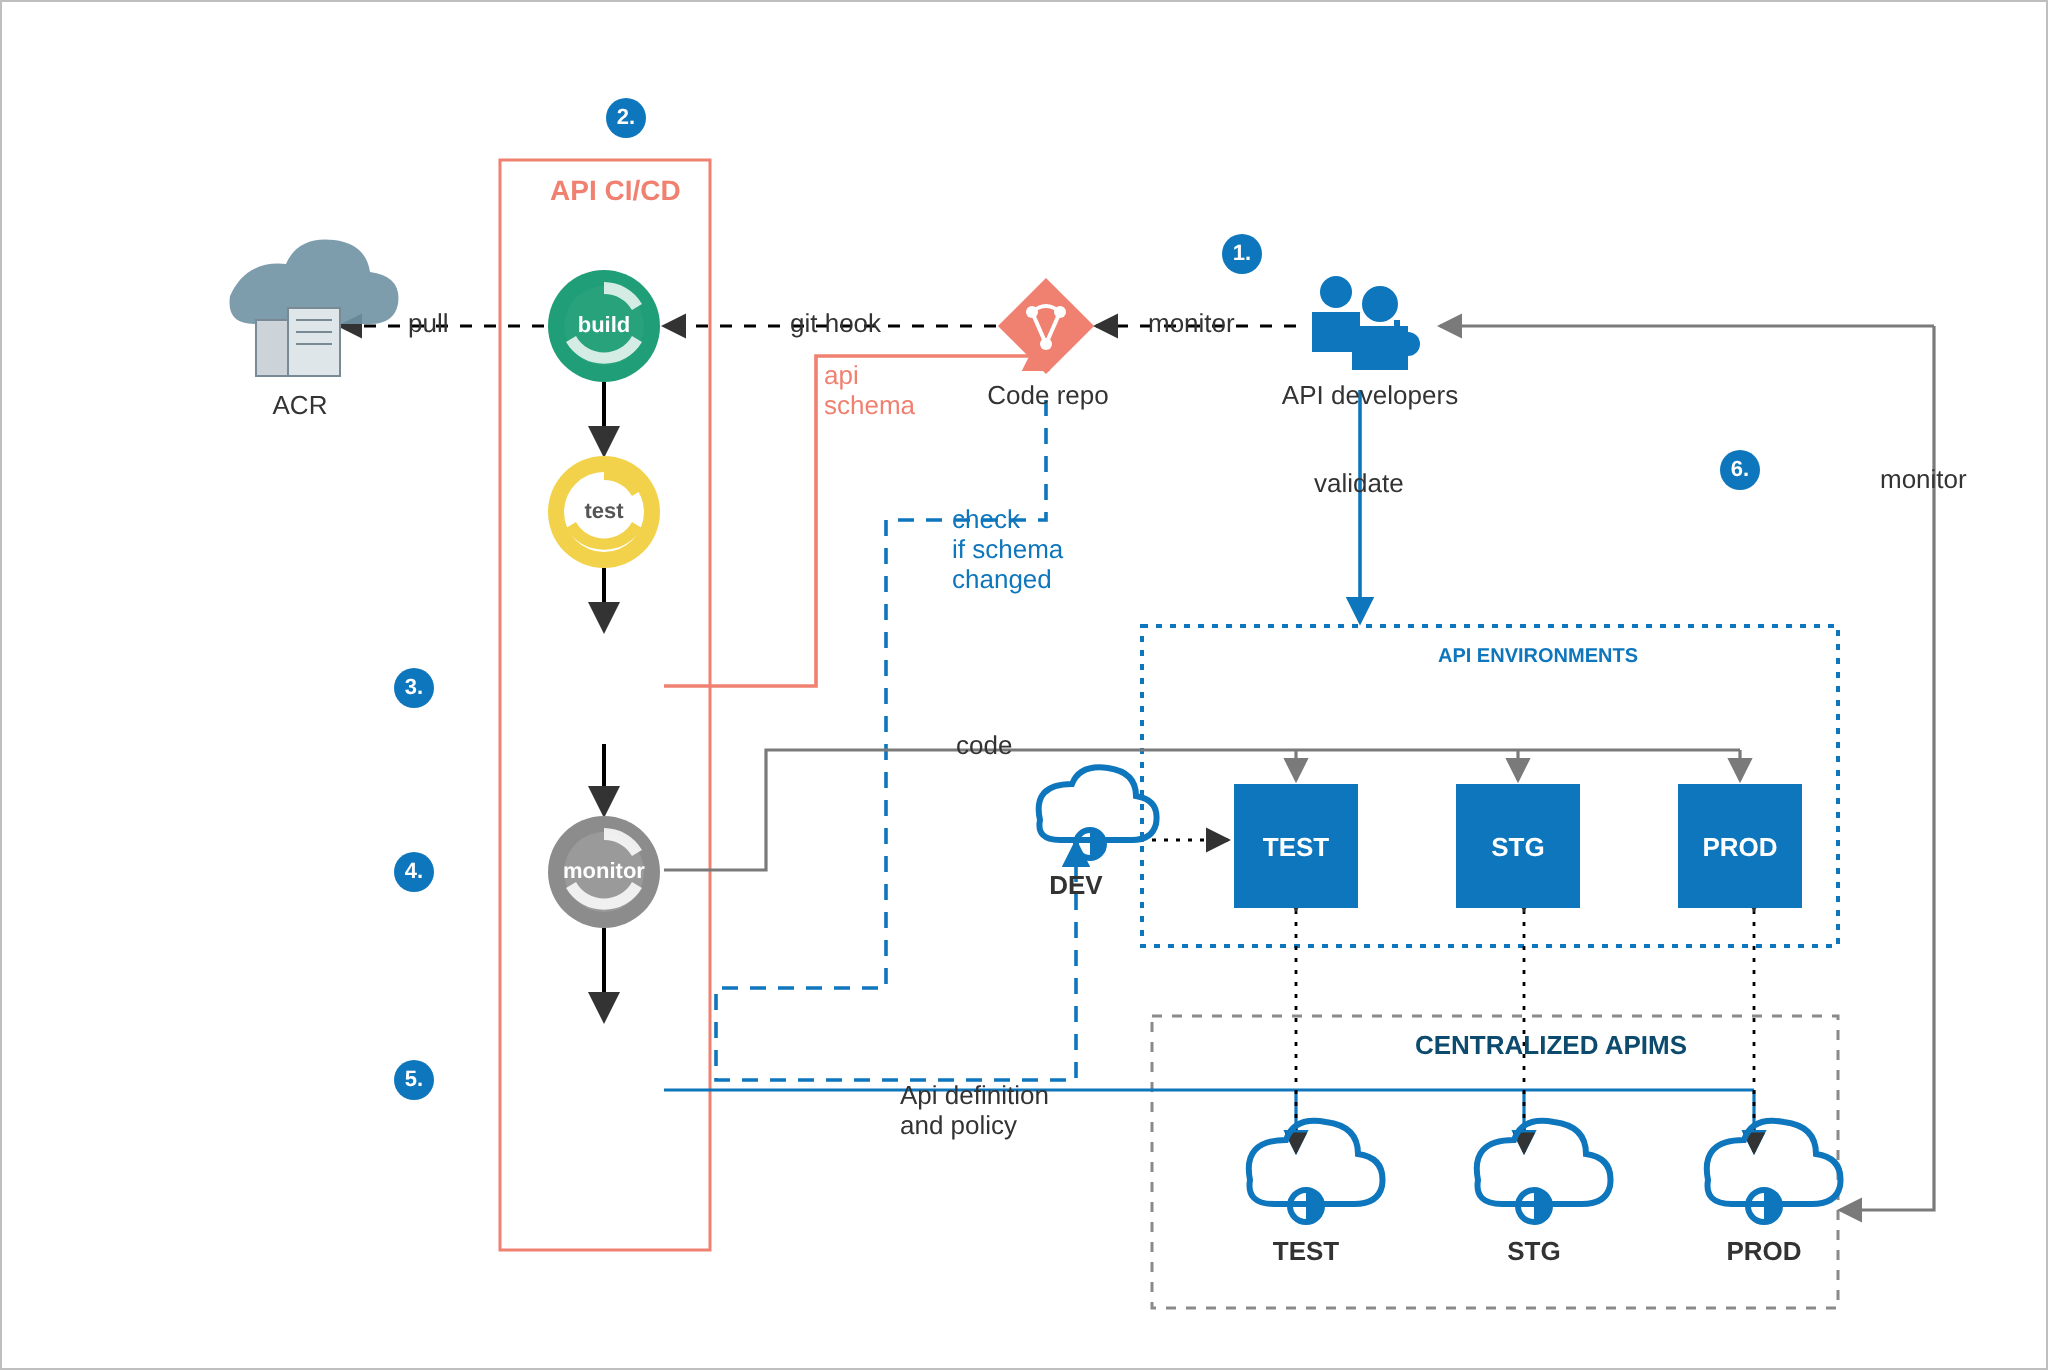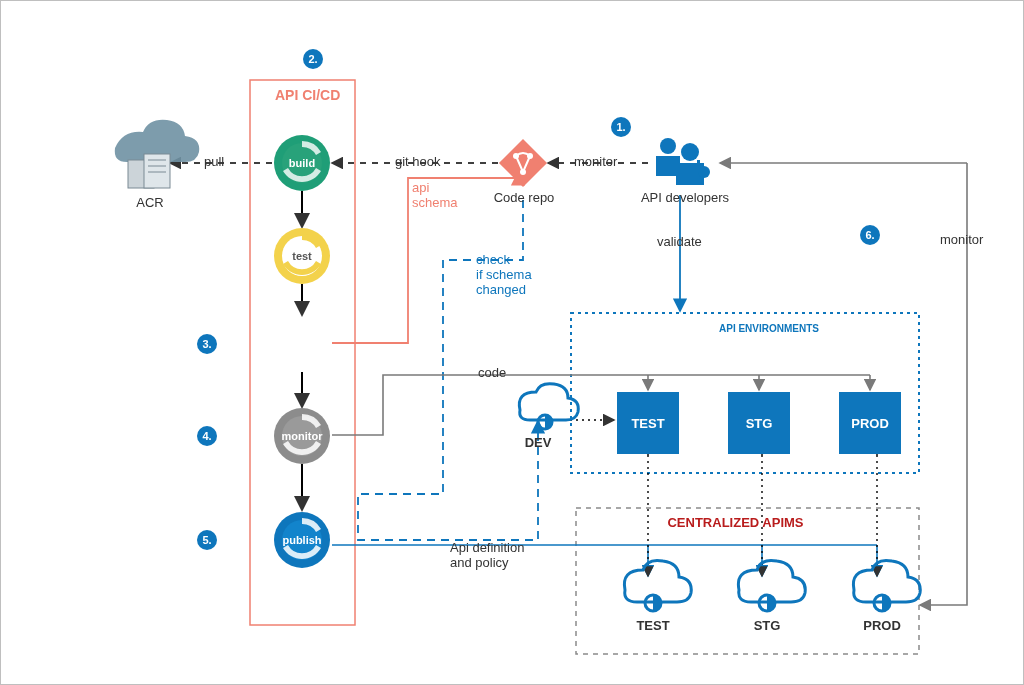--- a/index.html
+++ b/index.html
@@ -158,40 +158,32 @@
     <div class="lbl">test</div>
   </div>
   <div class="cycle" style="left:274px;top:408px;background:conic-gradient(#8c8c8c 0 360deg)">
     <svg viewBox="0 0 56 56" style="position:absolute;inset:0;width:56px;height:56px">
         <circle cx="28" cy="28" r="20" fill="#9a9a9a"></circle>
         <path d="M28 6 a22 22 0 0 1 19 11 l-5 3 a16 16 0 0 0 -14 -8z" fill="#fff" opacity=".85"></path>
         <path d="M47 36 a22 22 0 0 1 -38 0 l5 -3 a16 16 0 0 0 28 0z" fill="#fff" opacity=".85"></path>
       </svg>
     <div class="lbl">monitor</div>
   </div>
-  <div class="cycle" style="left:274px;top:512px;background:conic-gradient(#0E76BC 0 360deg)">
-    <svg viewBox="0 0 56 56" style="position:absolute;inset:0;width:56px;height:56px">
-        <circle cx="28" cy="28" r="20" fill="#1284cc"></circle>
-        <path d="M28 6 a22 22 0 0 1 19 11 l-5 3 a16 16 0 0 0 -14 -8z" fill="#fff" opacity=".85"></path>
-        <path d="M47 36 a22 22 0 0 1 -38 0 l5 -3 a16 16 0 0 0 28 0z" fill="#fff" opacity=".85"></path>
-      </svg>
-    <div class="lbl">publish</div>
-  </div>
 
   <div class="abs annot center" style="left:125px;top:195px;width:50px">ACR</div>
   <div class="abs annot center" style="left:488px;top:190px;width:72px">Code repo</div>
   <div class="abs annot center" style="left:630px;top:190px;width:110px">API developers</div>
   <div class="abs annot bold center" style="left:513px;top:435px;width:50px">DEV</div>
 
   <div class="abs blue bold center" style="left:571px;top:323px;width:348px;font-size:10px">API ENVIRONMENTS</div>
   <div class="abs env-box" style="left:617px;top:392px">TEST</div>
   <div class="abs env-box" style="left:728px;top:392px">STG</div>
   <div class="abs env-box" style="left:839px;top:392px">PROD</div>
 
-  <div class="abs bold center" style="left:564px;top:515px;width:343px;font-size:13px;color:#b91c1c">CENTRALIZED APIMS</div>
+  <div class="abs bold center" style="left:604px;top:515px;width:343px;font-size:13px;color:#0c4a6e">CENTRALIZED APIMS</div>
   <div class="abs annot bold center" style="left:623px;top:618px;width:60px">TEST</div>
   <div class="abs annot bold center" style="left:737px;top:618px;width:60px">STG</div>
   <div class="abs annot bold center" style="left:852px;top:618px;width:60px">PROD</div>
 
   <div class="abs annot" style="left:204px;top:154px">pull</div>
   <div class="abs annot" style="left:395px;top:154px">git hook</div>
   <div class="abs annot" style="left:574px;top:154px">monitor</div>
   <div class="abs annot coral" style="left:412px;top:180px;white-space:pre-line">api
 schema</div>
   <div class="abs annot blue" style="left:452px;top:252px;white-space:pre-line">check

